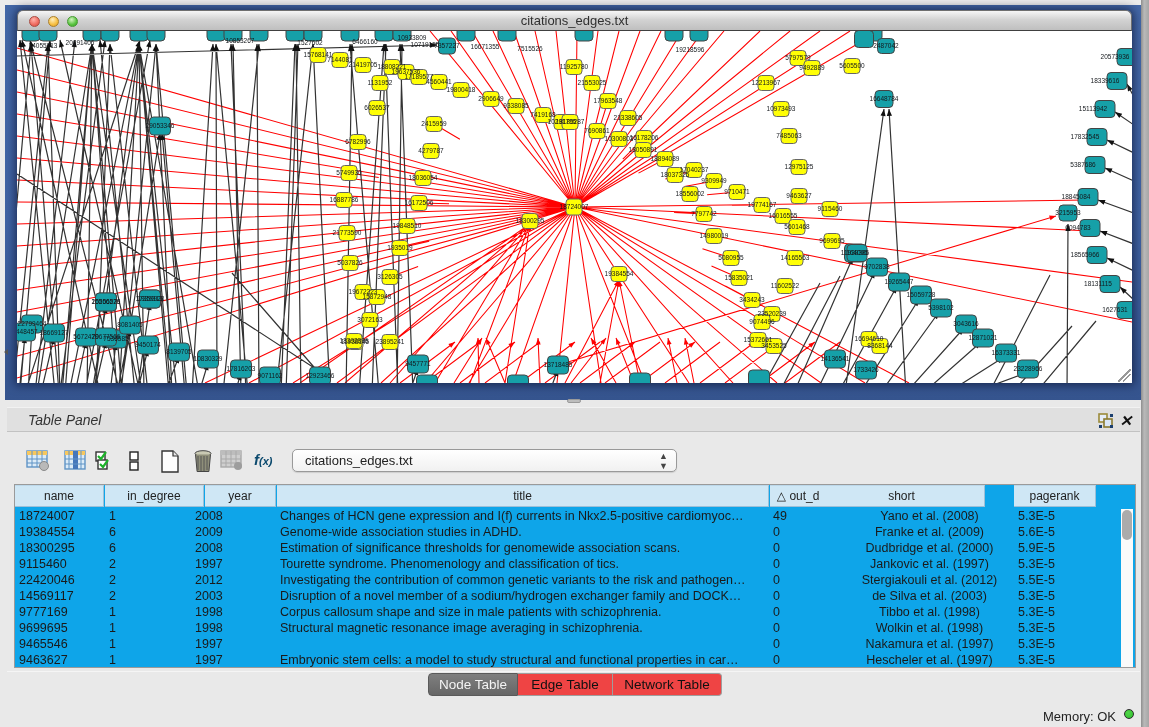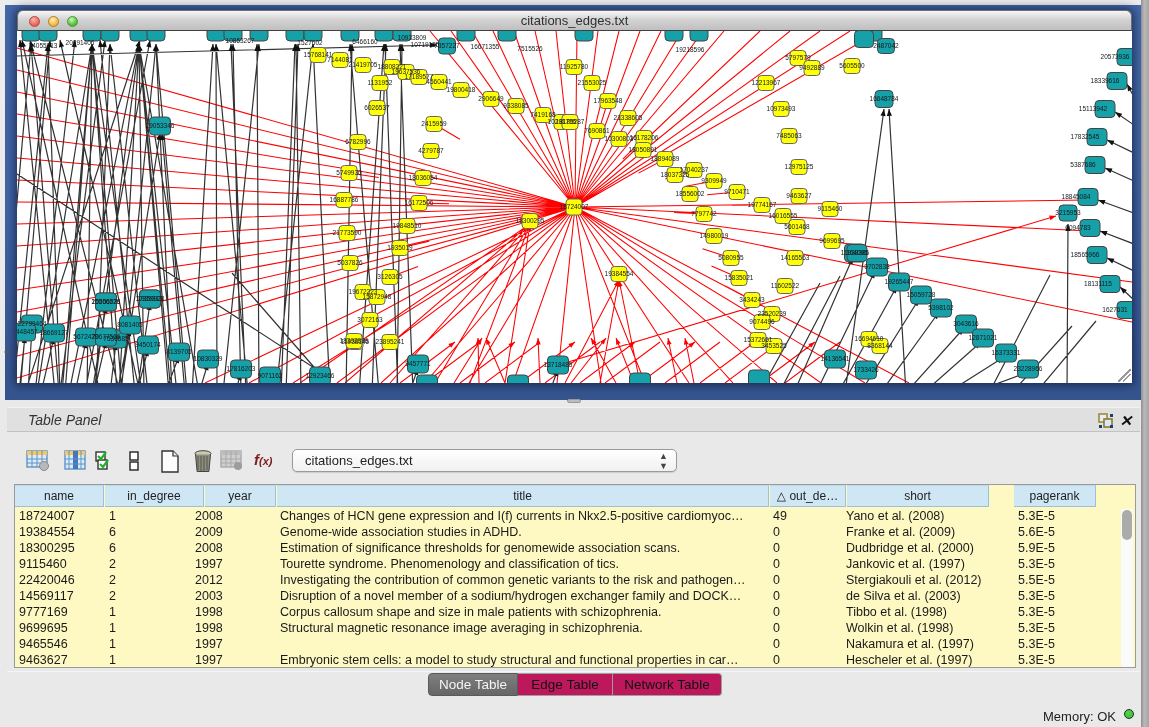--- a/index.html
+++ b/index.html
@@ -35,43 +35,43 @@
 #phx { position:absolute; right:8px; top:4px; font-size:15px; font-weight:bold; color:#111; }
 #toolbar { position:absolute; left:7px; top:38px; width:1133px; height:42px; }
 .tbi { position:absolute; top:12px; }
 #combo { position:absolute; left:285px; top:11px; width:385px; height:23px;
   border:1px solid #999; border-radius:5px; background:linear-gradient(#ffffff,#f1f1f1);
   font-size:13px; color:#222; line-height:21px; padding-left:12px;
   box-shadow:0 1px 1px rgba(0,0,0,.12); }
 #combo .arr { position:absolute; right:8px; top:1px; font-size:9px; color:#444; line-height:10px; }
 
 #table { position:absolute; left:14px; top:84px; width:1122px; height:184px;
-  background:#fef9c3; border:1px solid #9a9a9a; }
+  background:#0ea5e9; border:1px solid #9a9a9a; }
 #thead { position:absolute; left:0; top:0; height:22px; width:1120px; font-size:12px; color:#222; }
 #thead .th { position:absolute; top:0; height:22px; background:#cfe7f5;
   border-right:1px solid #9cc0d8; border-bottom:1px solid #9cc0d8; border-top:1px solid #bcd8ea;
   text-align:center; line-height:21px; }
 #tbody { position:absolute; left:0; top:23px; width:1120px; font-size:12.5px; color:#1a1a1a; }
 .tr { position:relative; height:16px; line-height:16px; white-space:nowrap; }
 .tr div { position:absolute; overflow:hidden; }
 .c0 { left:4px;   width:85px; }
 .c1 { left:94px;  width:96px; }
 .c2 { left:180px; width:68px; }
 .c3 { left:265px; width:490px; }
 .c4 { left:758px; width:73px; }
-.c5 { left:831px; width:167px; }
+.c5 { left:831px; width:167px; text-align:center; }
 .c6 { left:1003px;width:80px; }
 #vsb { position:absolute; right:2px; top:24px; width:12px; height:158px; background:#fafafa; }
 #vsb .thumb { position:absolute; left:1px; top:1px; width:10px; height:30px;
   background:#ababab; border-radius:6px; }
 
 #tabsline { position:absolute; left:7px; top:271px; width:1133px; height:1px; background:#cdcdcd;
   border-bottom:1px solid #f5f5f5; }
 #tabs { position:absolute; left:428px; top:273px; height:23px; font-size:13.5px; }
-.tab { float:left; height:23px; line-height:22px; text-align:center; background:#be185d;
+.tab { float:left; height:23px; line-height:22px; text-align:center; background:#ef4444;
   border:1px solid #9e9e9e; border-left:none; color:#111; }
 .tab.first { border-left:1px solid #9e9e9e; border-radius:4px 0 0 4px;
   background:linear-gradient(#7f7f7f,#666); color:#f4f4f4; border-color:#5a5a5a; }
 .tab.last { border-radius:0 4px 4px 0; }
 
 #status { position:absolute; left:0; top:300px; width:1141px; height:27px; }
 #status .m { position:absolute; right:25px; top:9px; font-size:13px; color:#222;margin-left:16px; }
 #memdot { position:absolute; right:7px; top:8.5px; width:10.5px; height:10.5px; border-radius:50%;
   background:radial-gradient(circle at 40% 35%,#52d649,#2fbf2f); border:1.5px solid #2b2b2b; }
 </style></head>
@@ -426,31 +426,31 @@
       <ellipse cx="11" cy="3.5" rx="8" ry="2.8" fill="#c9c9b4" stroke="#444"></ellipse>
       <path d="M3.5 4.5l1.6 17h11.8l1.6-17" fill="#8f8f7a" stroke="#444"></path>
       <path d="M6 6v14M9 6v15M12 6v15M15 6v14" stroke="#555" stroke-width="1"></path>
     </svg>
     <svg class="tbi" style="left:213px" width="24" height="21" viewBox="0 0 24 21">
       <rect x="1" y="1" width="20" height="16" fill="#cfcfcf" stroke="#a9a9a9" stroke-width="1.4"></rect>
       <rect x="1" y="1" width="20" height="4" fill="#bdbdbd"></rect>
       <path d="M1 9h20M1 13h20M6 1v16M11 1v16M16 1v16" stroke="#a9a9a9"></path>
       <circle cx="18" cy="16" r="4" fill="#9d9d9d"></circle>
     </svg>
-    <div class="tbi" style="left:247px;top:13px;font-size:15px;font-style:italic;font-weight:bold;color:#7f1d1d">f<span style="font-size:11px">(x)</span></div>
+    <div class="tbi" style="left:247px;top:13px;font-size:15px;font-style:italic;font-weight:bold;color:#0c4a6e">f<span style="font-size:11px">(x)</span></div>
     <div id="combo">citations_edges.txt<div class="arr">▲<br>▼</div></div>
   </div>
   <div id="table">
     <div id="thead">
       <div class="th" style="left:0;width:89px">name</div>
       <div class="th" style="left:90px;width:99px">in_degree</div>
       <div class="th" style="left:190px;width:71px">year</div>
       <div class="th" style="left:262px;width:492px">title</div>
       <div class="th" style="left:755px;width:76px">△ out_de…</div>
-      <div class="th" style="left:832px;width:142px">short</div>
+      <div class="th" style="left:804px;width:166px">short</div>
       <div class="th" style="left:999px;width:82px">pagerank</div>
     </div>
     <div id="tbody">
         <div class="tr">
           <div class="c0">18724007</div>
           <div class="c1">1</div>
           <div class="c2">2008</div>
           <div class="c3">Changes of HCN gene expression and I(f) currents in Nkx2.5-positive cardiomyoc…</div>
           <div class="c4">49</div>
           <div class="c5">Yano et al. (2008)</div>

